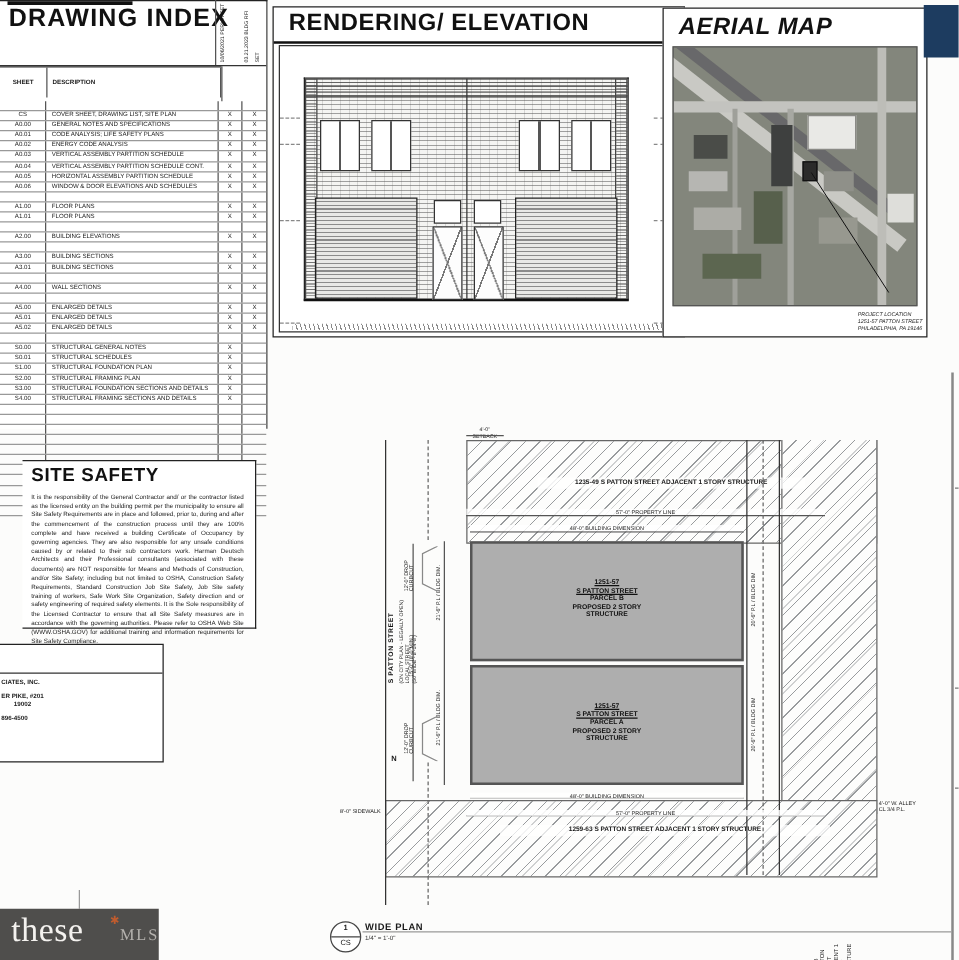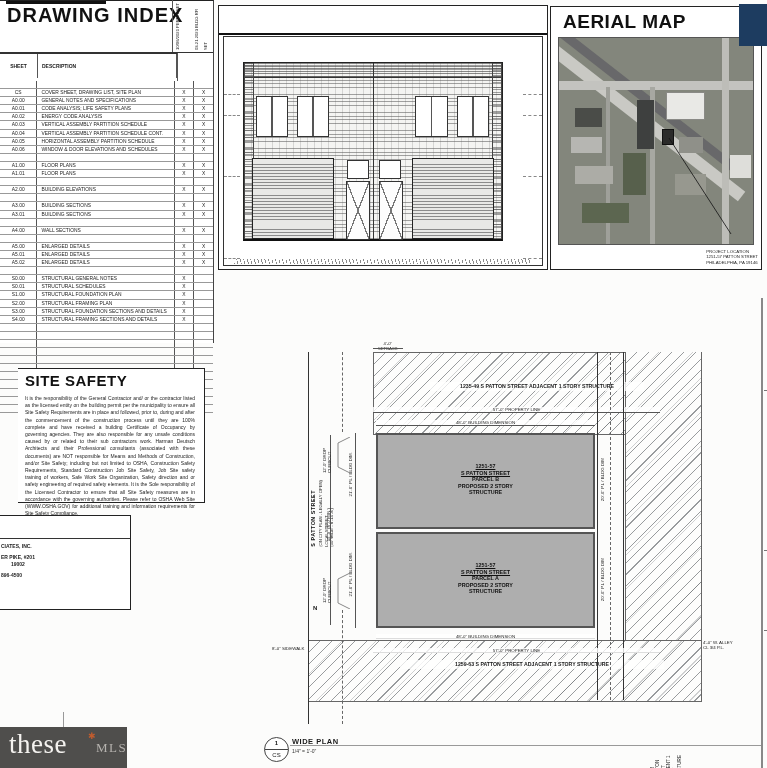--- a/index.html
+++ b/index.html
@@ -53,21 +53,21 @@
        background:repeating-linear-gradient(0deg, #e8e8e6 0 2.2px, #8b8b8b 2.2px 3.1px);}
   .door{position:absolute;top:67%;height:32.4%;width:8.6%;background:#fdfdfd;border:1px solid #333;
        background-image:
          linear-gradient(to top right, transparent 48.5%, #777 48.5% 51.5%, transparent 51.5%),
          linear-gradient(to bottom right, transparent 48.5%, #777 48.5% 51.5%, transparent 51.5%);}
   #center-joint{position:absolute;left:50%;top:0;width:1.4px;height:100%;background:#333;}
   .grade-dash{position:absolute;height:0;border-top:1px dashed #888;}
   #ground-hatch{position:absolute;left:3%;bottom:1.5px;width:94%;height:5px;
        background:repeating-linear-gradient(75deg, rgba(60,60,60,.6) 0 .8px, transparent .8px 3.4px);}
   
-  #aerial-panel{left:550px;top:6px;width:210px;height:262px;}
+  #aerial-panel{left:530px;top:6px;width:210px;height:262px;font-style:italic;}
   #aerial-title{position:absolute;left:12px;top:4px;font-size:19px;}
   #aerial-map{position:absolute;left:7px;top:30px;width:194px;height:206px;background:#83867c;border:1px solid #555;overflow:hidden;}
   .m{position:absolute;}
   #proj-label{position:absolute;right:3px;bottom:4px;font-size:4.3px;line-height:5.4px;text-align:left;color:#222;}
   #navy-bar{left:739px;top:4px;width:28px;height:42px;background:#1d3c60;}
   #sheet-edge{left:761px;top:298px;width:1.5px;height:470px;background:#888;}
   .edge-tick{left:764px;width:3px;height:1px;background:#777;}
   
   #safety-panel{left:0;top:368px;width:186px;height:133px;border-left:none;margin-left:18px;}
   #safety-title{position:absolute;left:7px;top:3px;font-size:15px;}
@@ -385,20 +385,21 @@
           <div class="c1"></div>
           <div class="c2"></div>
           <div class="c3"></div>
           <div class="c4"></div>
         </div>
       </div>
   </div>
 </div>
 
 <div class="panel" id="rend-panel">
+  <span id="rend-title" class="panel-title">RENDERING/ ELEVATION</span>
   <div id="rend-rule"></div>
   <div id="rend-stage">
     <div class="grade-dash" style="left:0;top:25%;width:5%;"></div>
     <div class="grade-dash" style="left:0;top:34%;width:5%;"></div>
     <div class="grade-dash" style="left:0;top:61%;width:5%;"></div>
     <div class="grade-dash" style="left:0;top:97%;width:5%;"></div>
     <div class="grade-dash" style="right:0;top:25%;width:6%;"></div>
     <div class="grade-dash" style="right:0;top:34%;width:6%;"></div>
     <div class="grade-dash" style="right:0;top:61%;width:6%;"></div>
     <div class="grade-dash" style="right:0;top:97%;width:6%;"></div>

